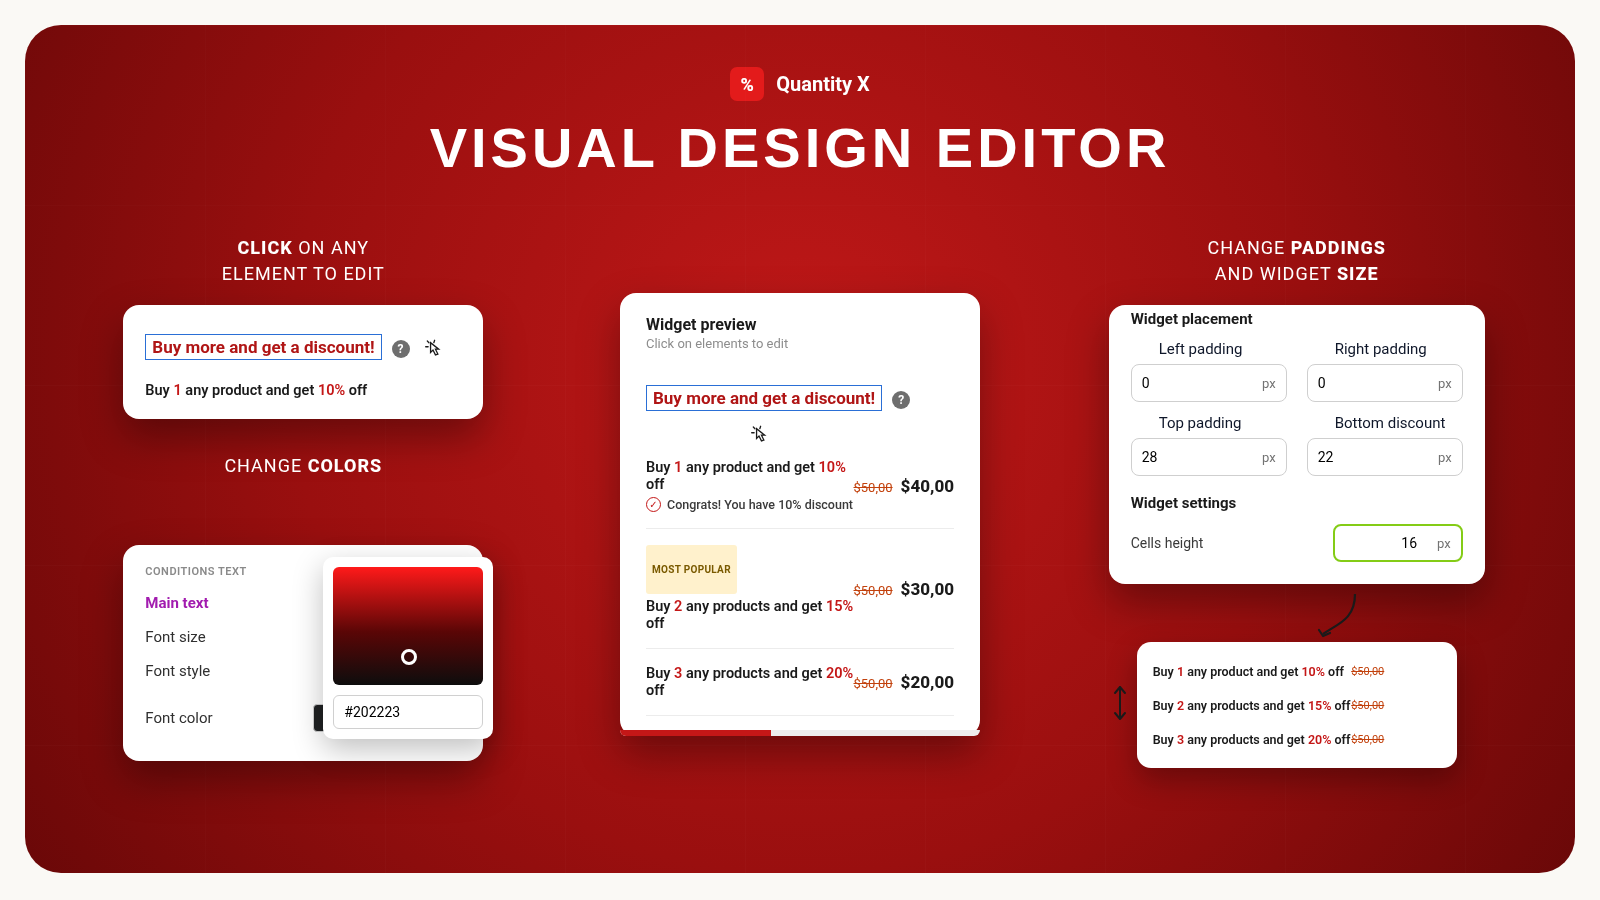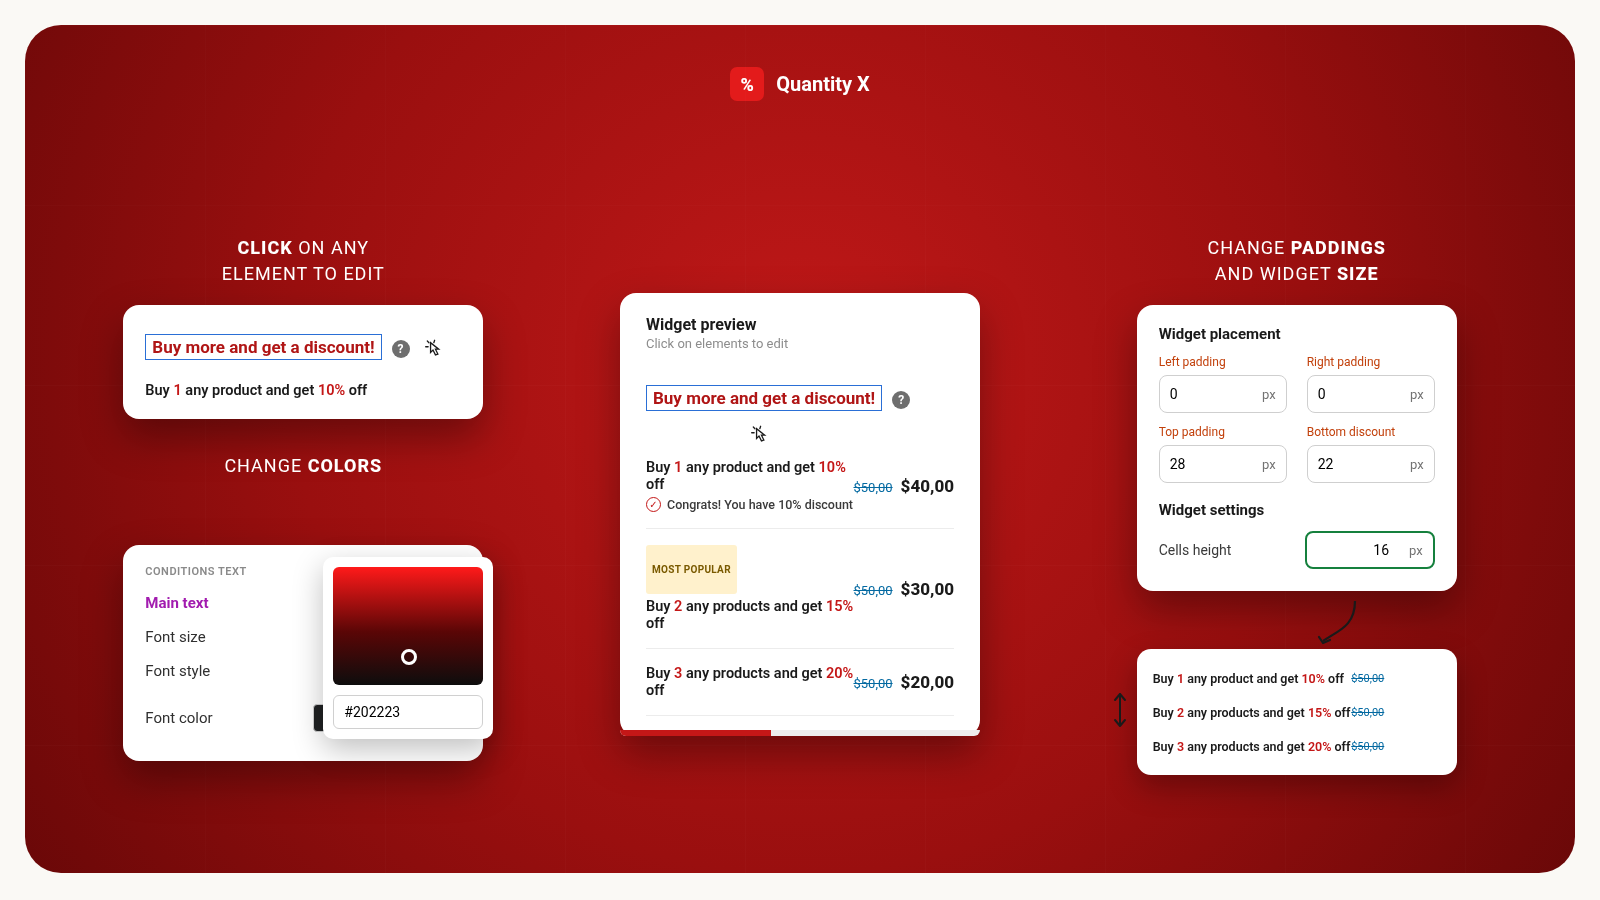--- a/index.html
+++ b/index.html
@@ -35,37 +35,37 @@
 .hex-in{width:100%;border:1px solid #d0d0d0;border-radius:6px;padding:8px 10px;font-size:14px;margin-top:10px;}
 .preview-card{width:360px;padding:22px 26px 0;}
 .pv-title{font-weight:700;font-size:16px;}
 .pv-sub{color:#8d8d8d;font-size:13px;margin-top:2px;}
 .pv-head{margin-top:34px;}
 .pv-row{display:flex;justify-content:space-between;align-items:center;padding:16px 0;border-bottom:1px solid #ececec;}
 .pv-row:last-of-type{border-bottom:none;}
 .pv-left{font-size:14.5px;font-weight:600;}
 .pv-left .r{color:#c41717;}
 .pv-right{text-align:right;}
-.strike{text-decoration:line-through;color:#0369a1;font-size:13px;margin-right:8px;}
+.strike{text-decoration:line-through;color:#c2410c;font-size:13px;margin-right:8px;}
 .price{font-weight:800;font-size:17px;}
 .congrats{display:flex;align-items:center;gap:6px;color:#3a3a3a;font-size:12.5px;margin-top:4px;font-weight:500;}
 .check-ring{width:15px;height:15px;border:1.5px solid #c41717;border-radius:50%;display:inline-flex;align-items:center;justify-content:center;color:#c41717;font-size:10px;}
 .badge{display:inline-block;background:#fff1cc;color:#7a5a00;font-size:10px;font-weight:700;padding:19px 6px;border-radius:3px;margin-bottom:4px;letter-spacing:.3px;}
 .progress-wrap{margin:14px -26px 0;}
 .progress-text{text-align:center;font-size:13.5px;font-weight:600;padding-bottom:10px;}
 .progress-bar{height:6px;background:#eee;border-radius:0 0 16px 16px;overflow:hidden;}
 .progress-fill{height:100%;width:42%;background:#c41717;}
-.pad-card{width:320px;padding:20px 22px 22px;}
+.pad-card{width:376px;padding:5px 22px 22px;}
 .sec-title{font-weight:700;font-size:15px;margin-bottom:12px;}
 .grid2{display:grid;grid-template-columns:1fr 1fr;gap:12px 20px;}
-.fld label{font-size:12px;color:#c2410c;display:block;margin-bottom:6px;}
+.fld label{font-size:15px;color:#0f172a;display:block;margin-bottom:6px;margin-left:28px;}
 .inbox{display:flex;align-items:center;border:1px solid #cfcfcf;border-radius:8px;overflow:hidden;height:38px;background:#fff;}
 .inbox input{border:0;outline:0;width:100%;padding:0 10px;font-size:14px;text-align:left;}
 .inbox .unit{padding:0 10px;color:#737373;font-size:13px;}
-.inbox.focus{border:2px solid #15803d;}
+.inbox.focus{border:2px solid #84cc16;}
 .inbox.focus input{text-align:right;}
 .settings-row{display:flex;justify-content:space-between;align-items:center;margin-top:10px;}
 .settings-row .lab{font-size:14px;color:#3a3a3a;}
 .mini-card{width:320px;background:#fff;border-radius:14px;padding:12px 16px;margin-top:58px;box-shadow:0 12px 30px rgba(0,0,0,.3);position:relative;}
 .mini-row{display:flex;justify-content:space-between;align-items:center;padding:9px 0;font-size:12.5px;}
 .mini-row:nth-child(2){background:#fff;border-radius:8px;box-shadow:0 3px 10px rgba(0,0,0,.08);margin:0 -8px;padding:9px 8px;}
 .mini-row .l{font-weight:600;color:#1a1a1a;}
 .mini-row .l .r{color:#c41717;}
 .mini-row .rgt{display:flex;align-items:center;gap:6px;}
 .mini-row .strike{font-size:11px;}
@@ -78,20 +78,21 @@
 </style>
 </head>
 <body>
 
 <div class="stage">
 
   <div class="brand">
     <div class="brand-icon">%</div>
     <div class="brand-name">Quantity X</div>
   </div>
+  <div class="hero-title">VISUAL DESIGN EDITOR</div>
 
   <div class="cols">
 
     <div class="col">
       <div class="col-cap"><b>CLICK</b> ON ANY<br>ELEMENT TO EDIT</div>
 
       <div class="card click-card">
         <div>
           <span class="sel-box">Buy more and get a discount!</span>
           <span class="qmark">?</span>

